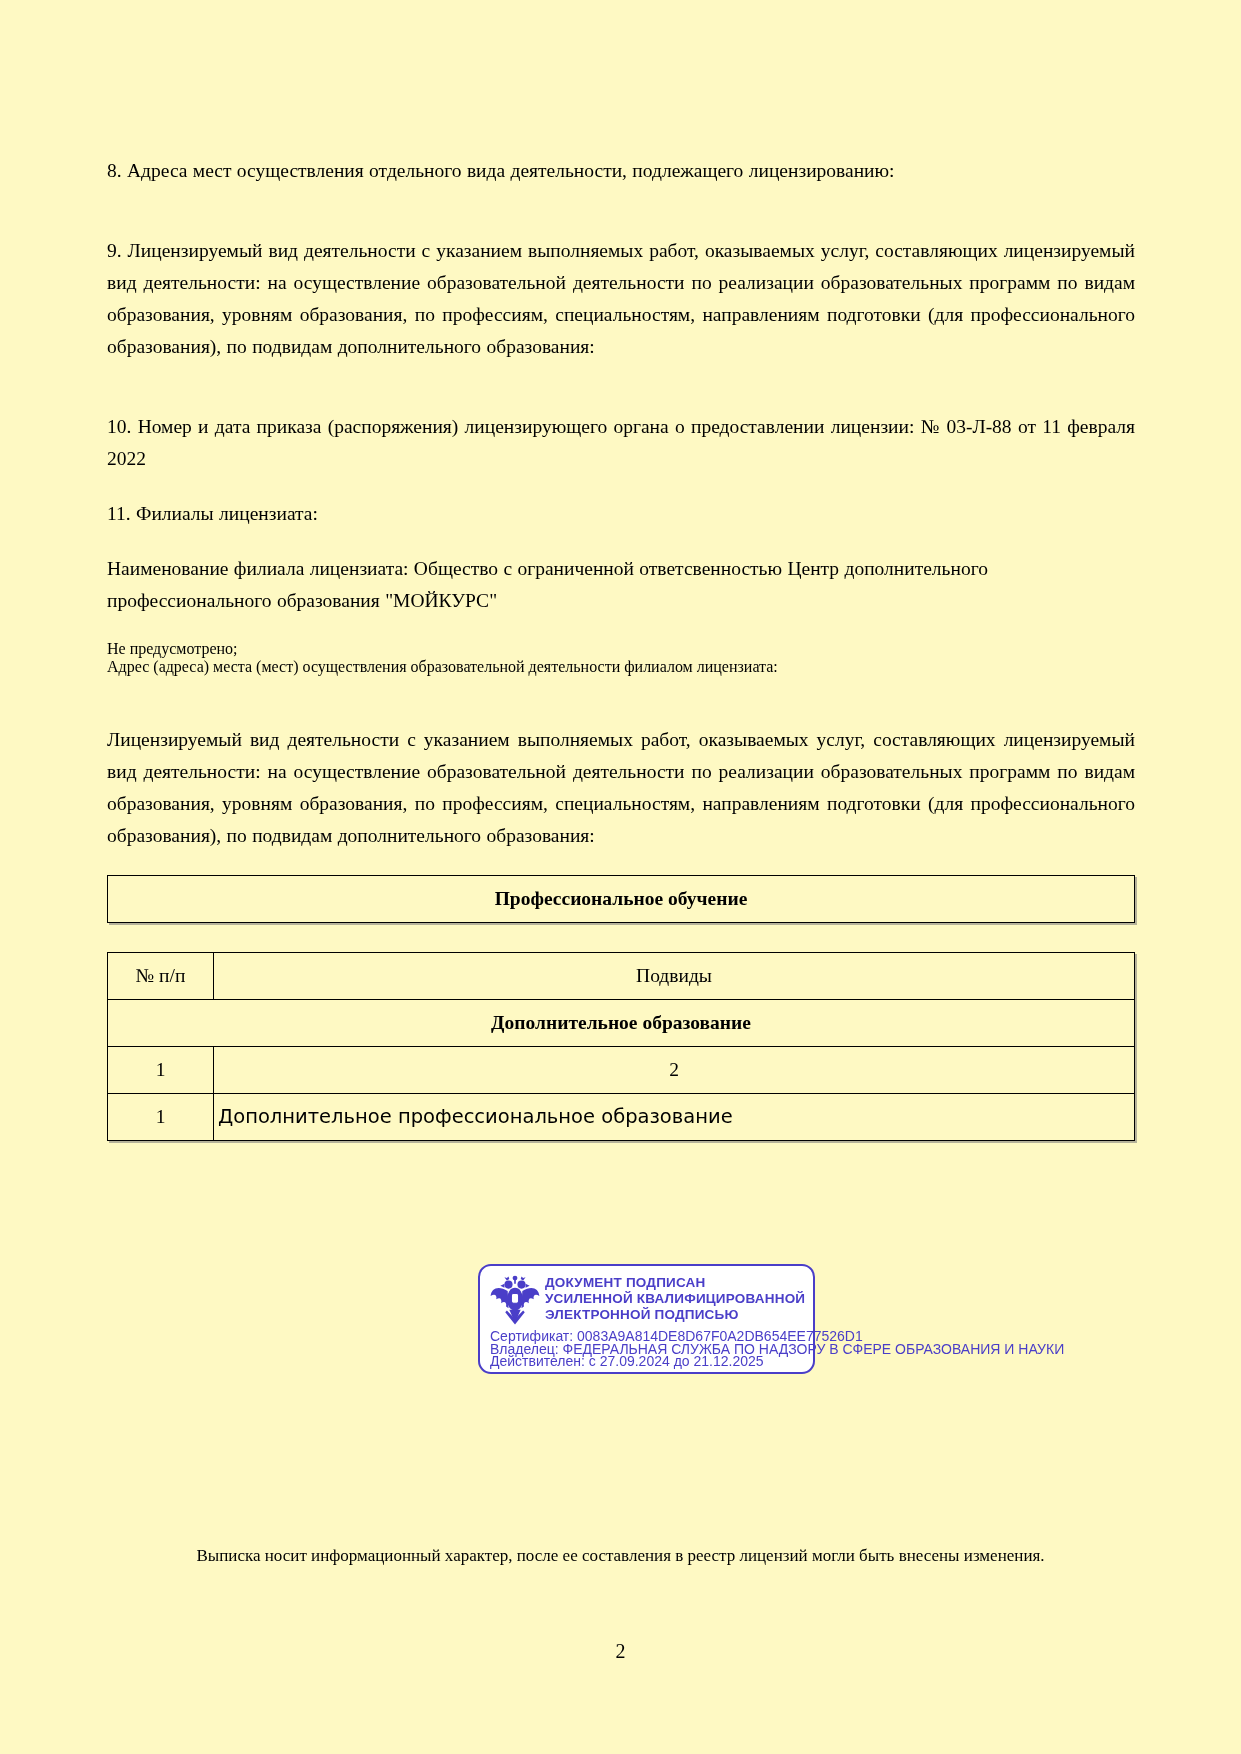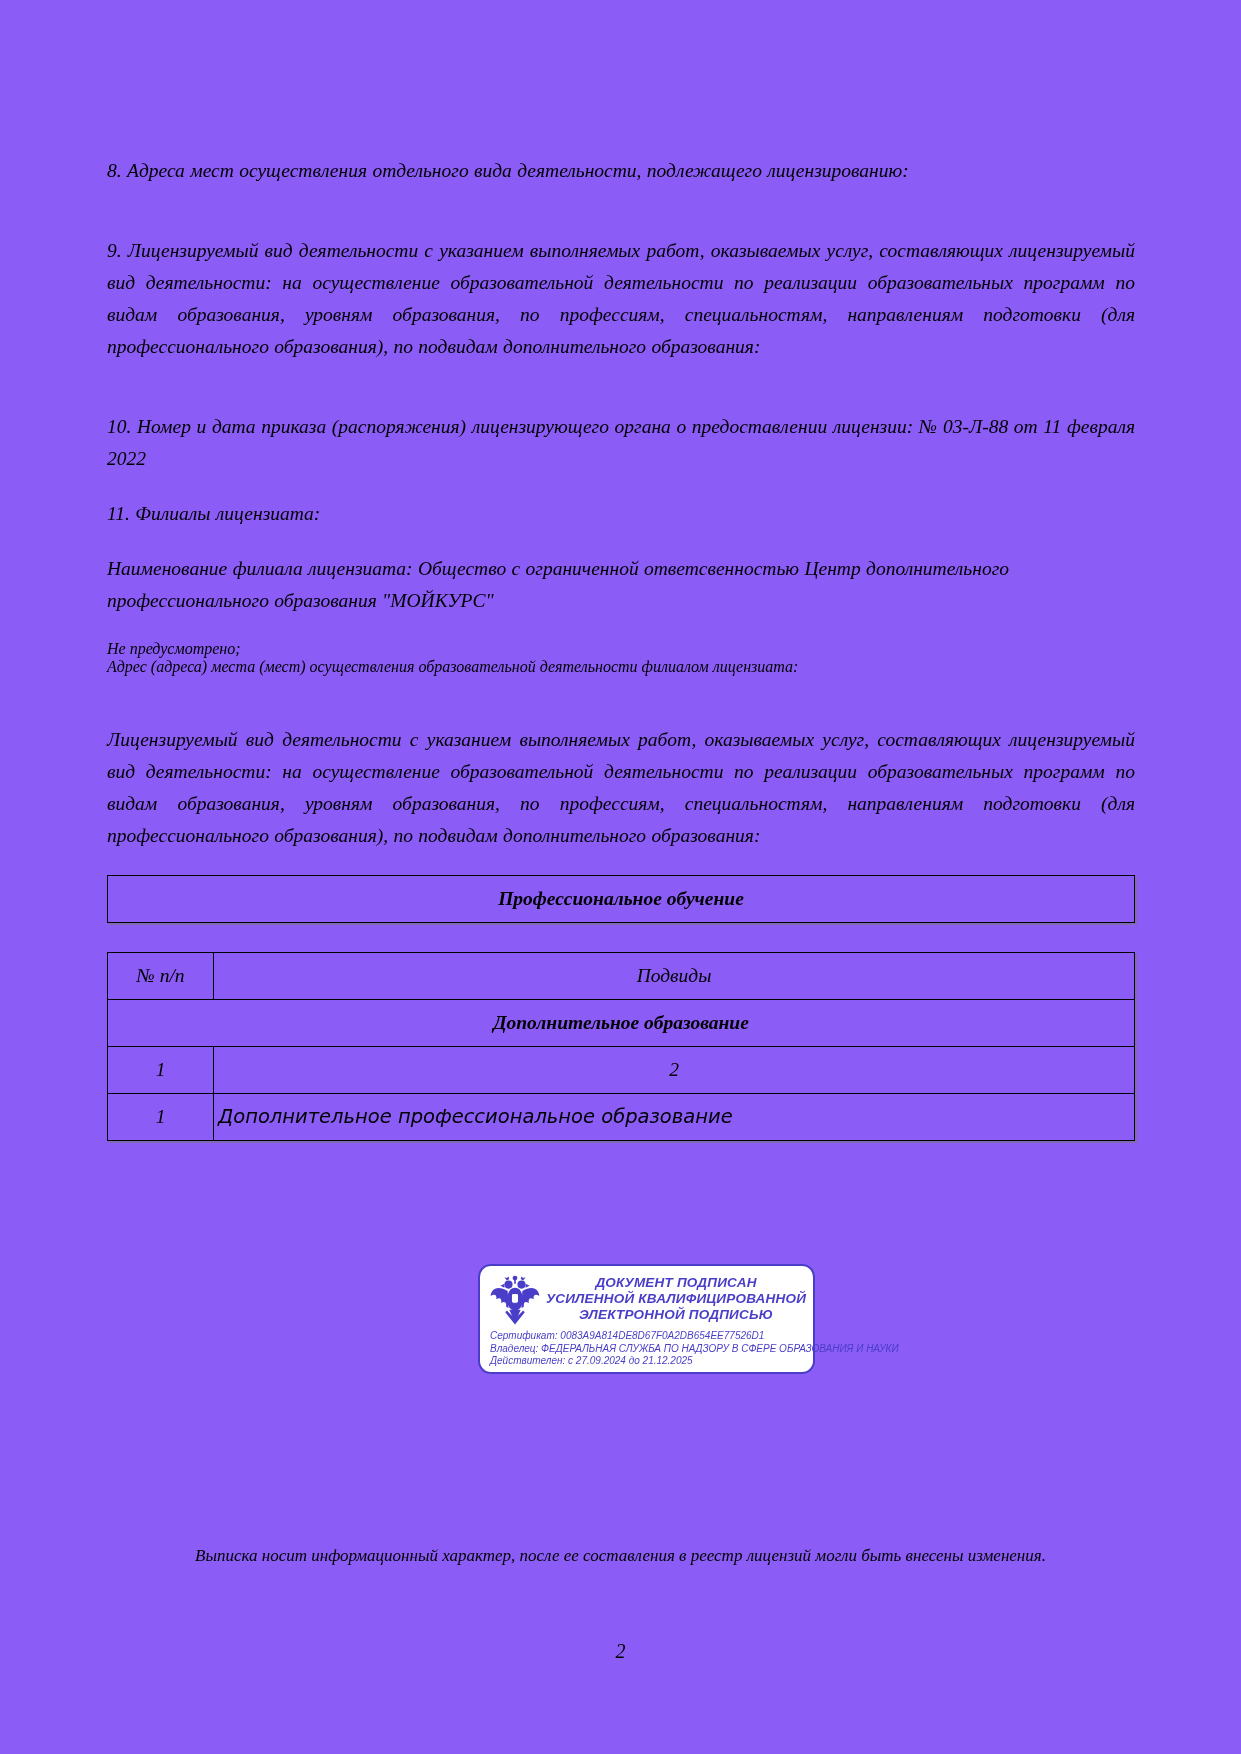--- a/index.html
+++ b/index.html
@@ -1,24 +1,23 @@
 <!DOCTYPE html>
 <html lang="ru"><head>
 <meta charset="utf-8">
 <style>
   html, body { margin: 0; padding: 0; background: #ffffff; }
   .page {
     position: relative;
     width: 1241px;
     height: 1754px;
-    background: #8b5cf6;
+    background: #fef9c3;
     color: #000000;
     font-family: "Liberation Serif", serif;
     overflow: hidden;
-    font-style: italic;
   }
   .content {
     position: absolute;
     left: 107px;
     top: 155px;
     width: 1028px;
   }
   .para {
     font-size: 19.5px;
     line-height: 32px;
@@ -66,30 +65,30 @@
     border-radius: 13px;
     box-sizing: border-box;
     color: #4a3ec8;
     font-family: "Liberation Sans", sans-serif;
     background: #ffffff;
   }
   .stamp-top { display: flex; align-items: flex-start; }
   .stamp-eagle { width: 52px; height: 58px; margin: 5px 4px 0 9px; flex: 0 0 auto; }
   .stamp-title {
     flex: 1 1 auto;
-    text-align: center;
+    text-align: left;
     font-weight: bold;
     font-size: 13.5px;
     line-height: 16px;
     padding: 9px 6px 0 0;
     letter-spacing: 0.2px;
   }
   .stamp-certs {
     margin: 1px 6px 0 10px;
-    font-size: 10px;
+    font-size: 14px;
     line-height: 12.5px;
     white-space: nowrap;
   }
 
   .footer-note {
     position: absolute;
     left: 0;
     top: 1545px;
     width: 100%;
     text-align: center;

